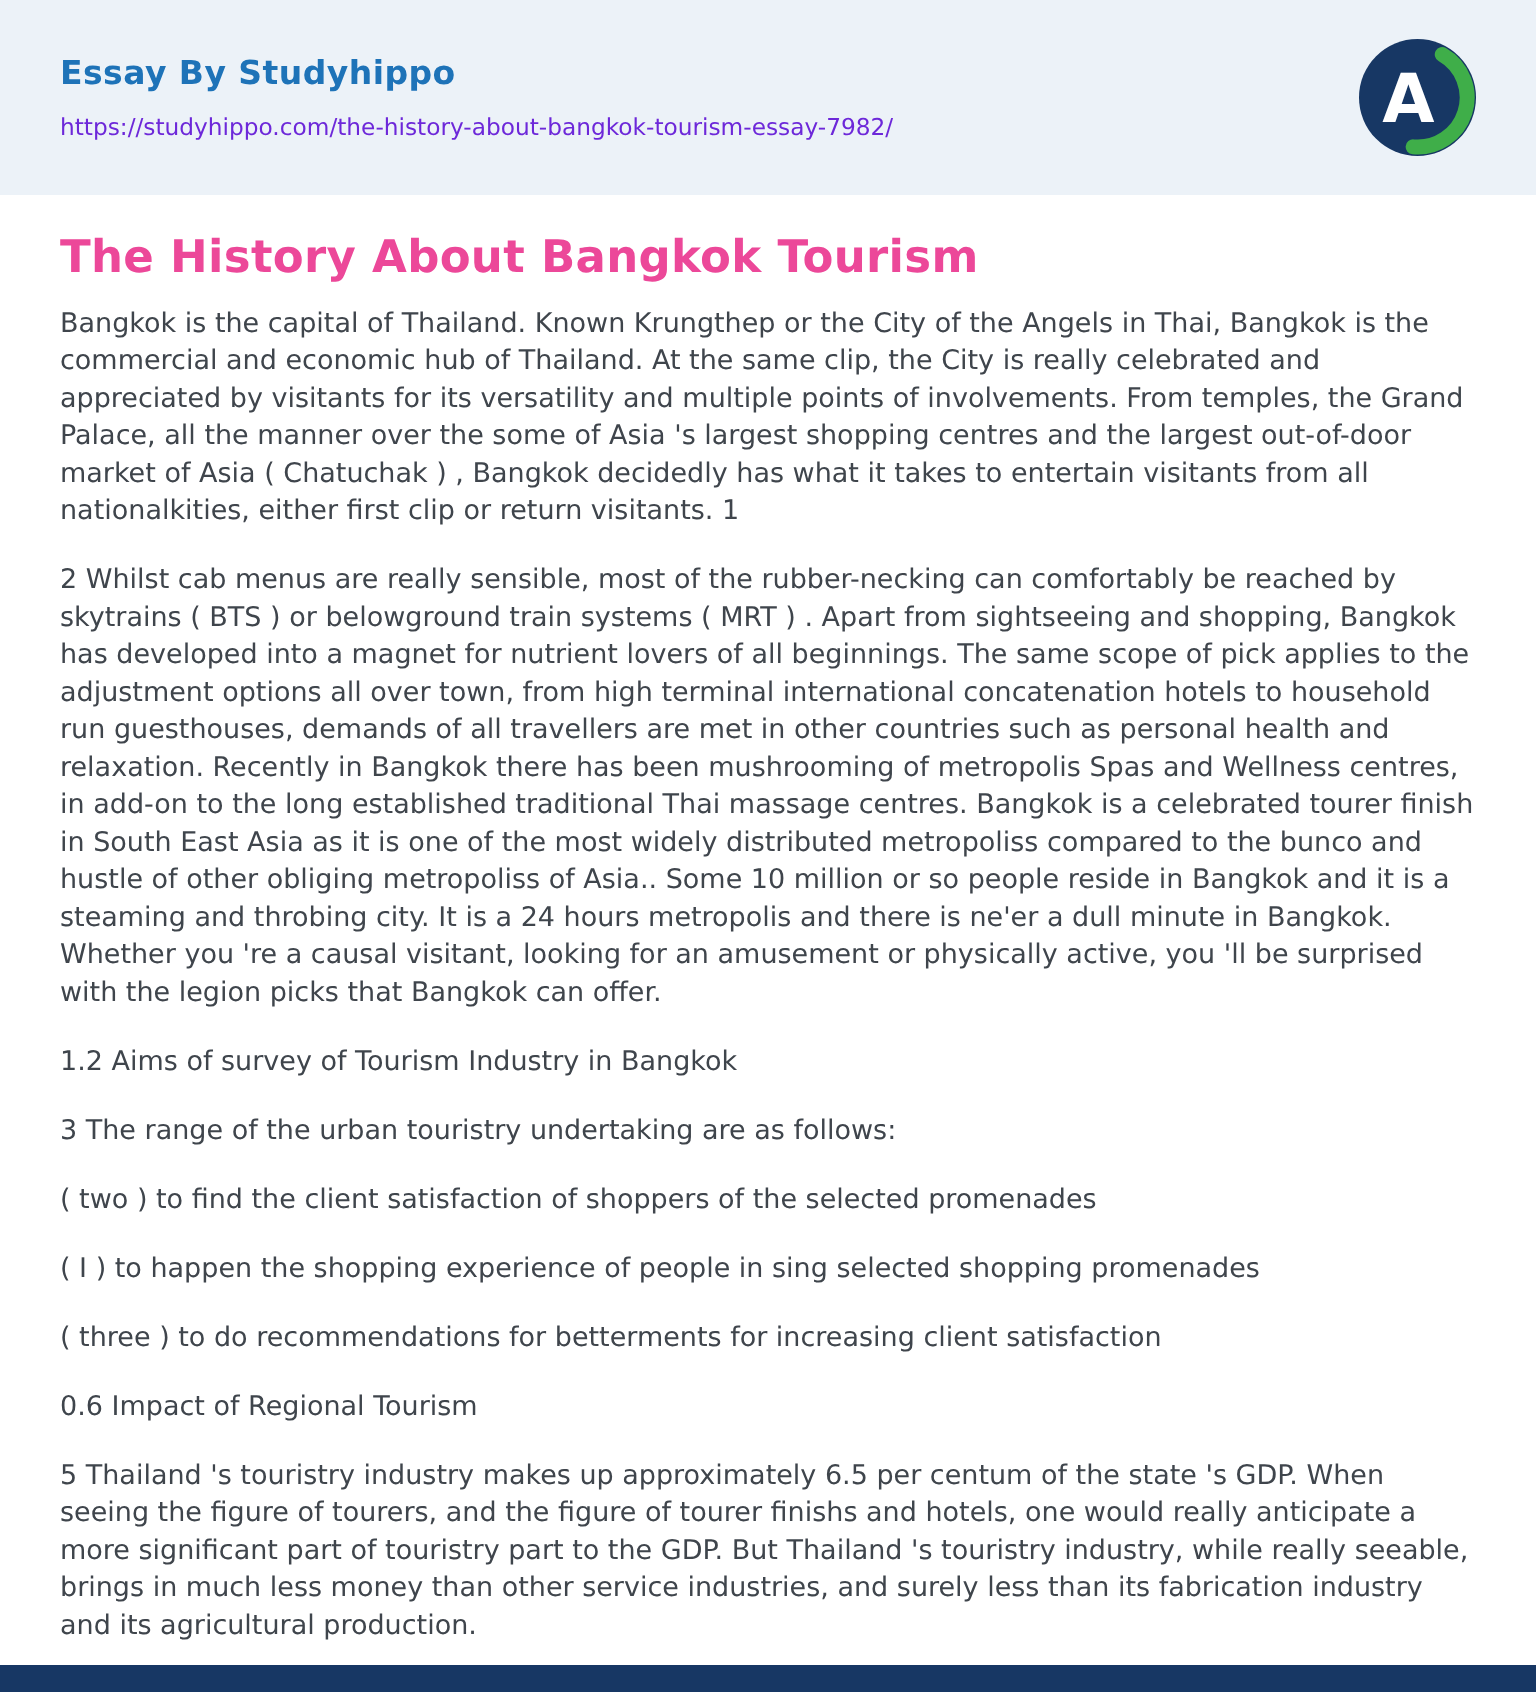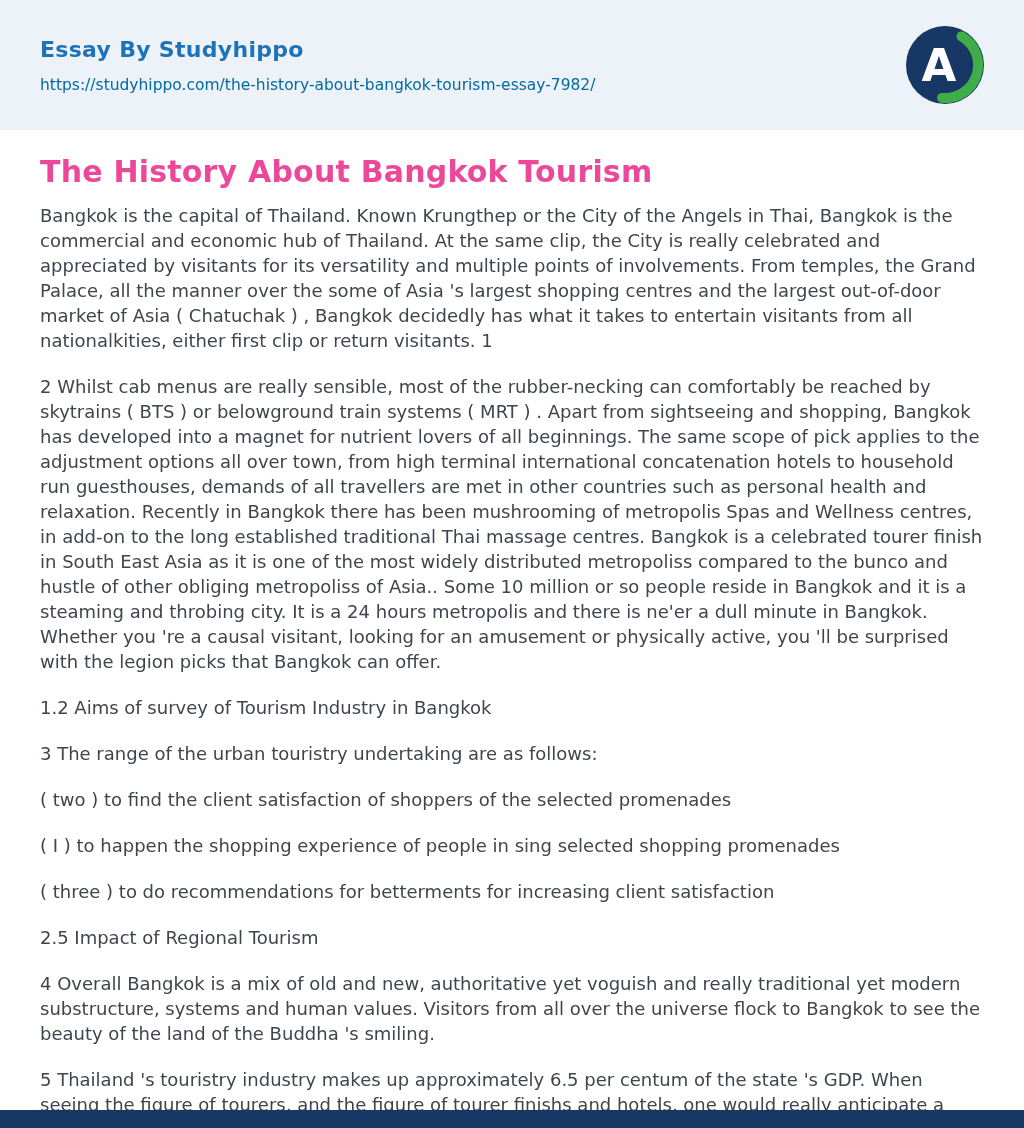--- a/index.html
+++ b/index.html
@@ -19,21 +19,21 @@
     padding: 0 40px;
   }
   .byline {
     color: #1e73b8;
     font-size: 22px;
     font-weight: bold;
     margin-bottom: 14px;
     letter-spacing: 0.3px;
   }
   .url {
-    color: #0369a1;
+    color: #6d28d9;
     font-size: 15.5px;
     text-decoration: none;
     display: block;
     cursor: pointer;
   }
   .logo { width: 78px; height: 78px; flex: 0 0 auto; }
   .logo svg { display: block; }
   main { padding: 24px 40px 0 40px; }
   h1 {
     color: #ec4899;
@@ -76,19 +76,18 @@
 
 <main>
   <h1>The History About Bangkok Tourism</h1>
   <p>Bangkok is the capital of Thailand. Known Krungthep or the City of the Angels in Thai, Bangkok is the commercial and economic hub of Thailand. At the same clip, the City is really celebrated and appreciated by visitants for its versatility and multiple points of involvements. From temples, the Grand Palace, all the manner over the some of Asia 's largest shopping centres and the largest out-of-door market of Asia ( Chatuchak ) , Bangkok decidedly has what it takes to entertain visitants from all nationalkities, either first clip or return visitants. 1</p>
   <p>2 Whilst cab menus are really sensible, most of the rubber-necking can comfortably be reached by skytrains ( BTS ) or belowground train systems ( MRT ) . Apart from sightseeing and shopping, Bangkok has developed into a magnet for nutrient lovers of all beginnings. The same scope of pick applies to the adjustment options all over town, from high terminal international concatenation hotels to household run guesthouses, demands of all travellers are met in other countries such as personal health and relaxation. Recently in Bangkok there has been mushrooming of metropolis Spas and Wellness centres, in add-on to the long established traditional Thai massage centres. Bangkok is a celebrated tourer finish in South East Asia as it is one of the most widely distributed metropoliss compared to the bunco and hustle of other obliging metropoliss of Asia.. Some 10 million or so people reside in Bangkok and it is a steaming and throbing city. It is a 24 hours metropolis and there is ne'er a dull minute in Bangkok. Whether you 're a causal visitant, looking for an amusement or physically active, you 'll be surprised with the legion picks that Bangkok can offer.</p>
   <p>1.2 Aims of survey of Tourism Industry in Bangkok</p>
   <p>3 The range of the urban touristry undertaking are as follows:</p>
   <p>( two ) to find the client satisfaction of shoppers of the selected promenades</p>
   <p>( I ) to happen the shopping experience of people in sing selected shopping promenades</p>
   <p>( three ) to do recommendations for betterments for increasing client satisfaction</p>
-  <p>2.5 Impact of Regional Tourism</p>
-  <p>4 Overall Bangkok is a mix of old and new, authoritative yet voguish and really traditional yet modern substructure, systems and human values. Visitors from all over the universe flock to Bangkok to see the beauty of the land of the Buddha 's smiling.</p>
+  <p>0.6 Impact of Regional Tourism</p>
   <p>5 Thailand 's touristry industry makes up approximately 6.5 per centum of the state 's GDP. When seeing the figure of tourers, and the figure of tourer finishs and hotels, one would really anticipate a more significant part of touristry part to the GDP. But Thailand 's touristry industry, while really seeable, brings in much less money than other service industries, and surely less than its fabrication industry and its agricultural production.</p>
   <p>However, international visitants spent more than 547 billion ticals ( something like 16 billion U.S.</p>
 </main>
 
 <footer class="bottom-bar"></footer>
 
 </body></html>

